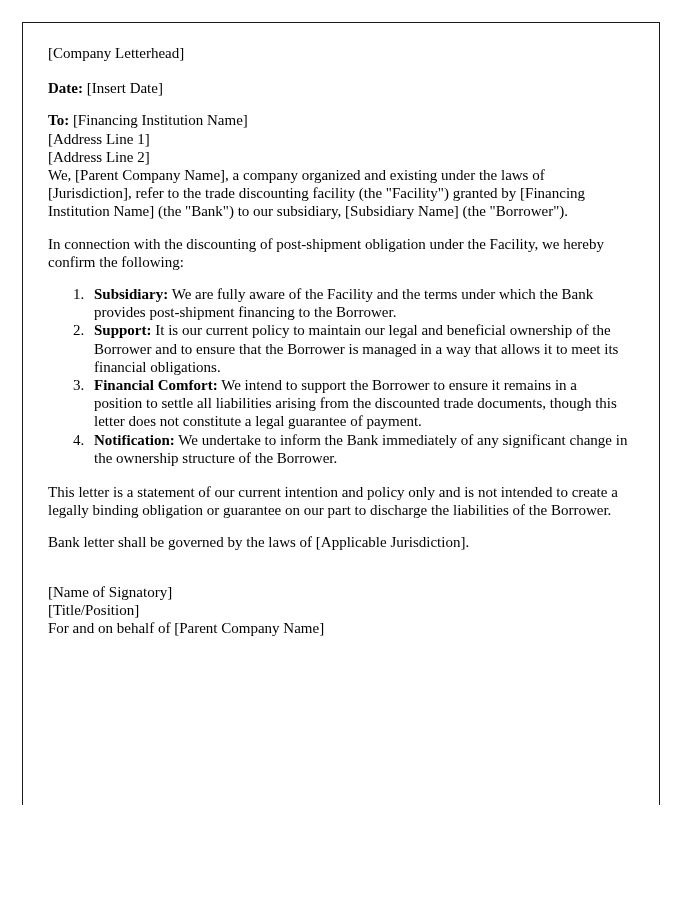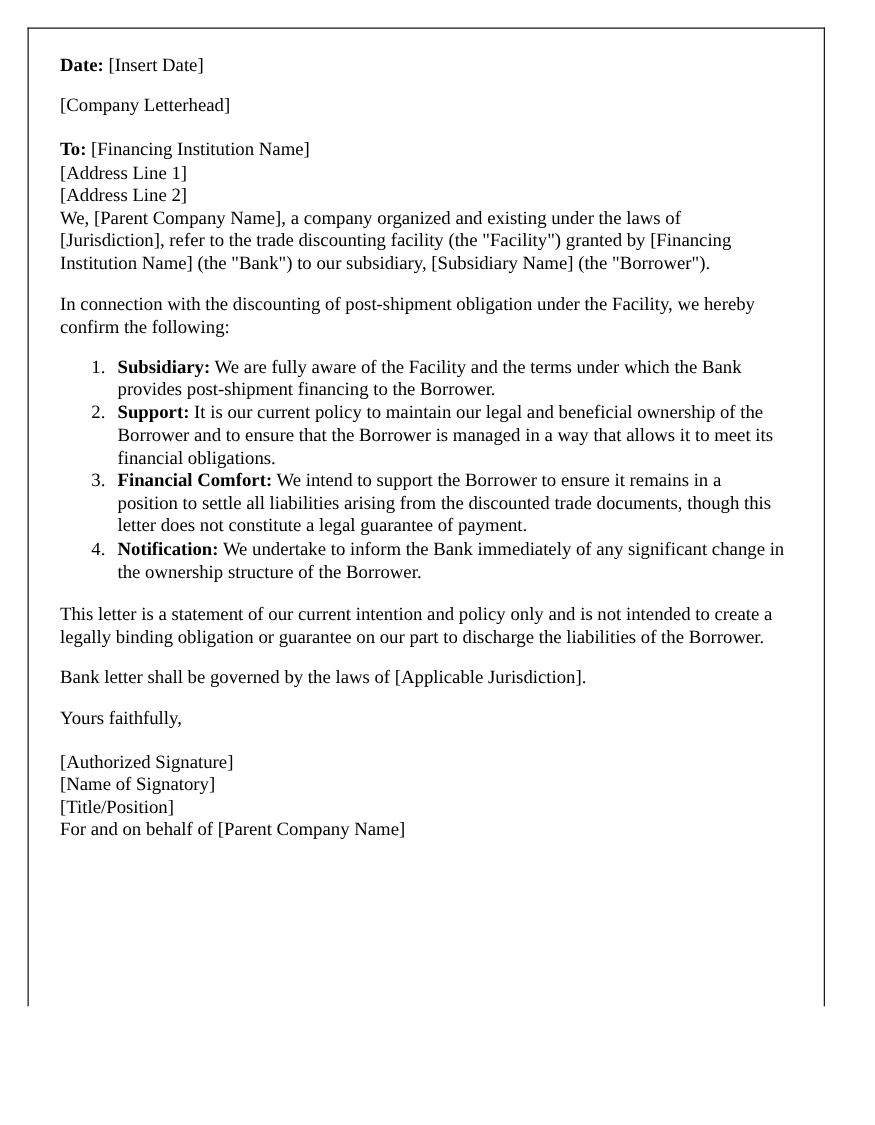--- a/index.html
+++ b/index.html
@@ -99,23 +99,23 @@
     height: 17px;
   }
 </style>
 </head>
 <body>
 
 <div id="page-frame"></div>
 
 <div id="doc-body">
 
+  <p class="para letterhead">[Company Letterhead]</p>
+
   <p class="para"><span class="lbl">Date:</span> <span>[Insert Date]</span></p>
-
-  <p class="para letterhead">[Company Letterhead]</p>
 
   <div class="addr-block">
     <p class="para tight addr-line"><span class="lbl">To:</span> <span>[Financing Institution Name]</span></p>
     <p class="para tight addr-line">[Address Line 1]</p>
     <p class="para tight addr-line">[Address Line 2]</p>
   </div>
 
 
 
   <p class="para">We, [Parent Company Name], a company organized and existing under the laws of [Jurisdiction], refer to the trade discounting facility (the "Facility") granted by [Financing Institution Name] (the "Bank") to our subsidiary, [Subsidiary Name] (the "Borrower").</p>
@@ -126,24 +126,22 @@
     <li><span class="lbl">Subsidiary:</span> <span>We are fully aware of the Facility and the terms under which the Bank provides post-shipment financing to the Borrower.</span></li>
     <li><span class="lbl">Support:</span> <span>It is our current policy to maintain our legal and beneficial ownership of the Borrower and to ensure that the Borrower is managed in a way that allows it to meet its financial obligations.</span></li>
     <li><span class="lbl">Financial Comfort:</span> <span>We intend to support the Borrower to ensure it remains in a position to settle all liabilities arising from the discounted trade documents, though this letter does not constitute a legal guarantee of payment.</span></li>
     <li><span class="lbl">Notification:</span> <span>We undertake to inform the Bank immediately of any significant change in the ownership structure of the Borrower.</span></li>
   </ol>
 
   <p class="para">This letter is a statement of our current intention and policy only and is not intended to create a legally binding obligation or guarantee on our part to discharge the liabilities of the Borrower.</p>
 
   <p class="para">Bank letter shall be governed by the laws of [Applicable Jurisdiction].</p>
 
-  <p class="para closing-line">Yours faithfully,</p>
 
   <div class="spacer-sig"></div>
 
   <div class="sig-block" style="margin-top:0">
-    <p class="para tight sig-line">[Authorized Signature]</p>
     <p class="para tight sig-line">[Name of Signatory]</p>
     <p class="para tight sig-line">[Title/Position]</p>
     <p class="para tight sig-line">For and on behalf of [Parent Company Name]</p>
   </div>
 
 </div>
 
 </body></html>

